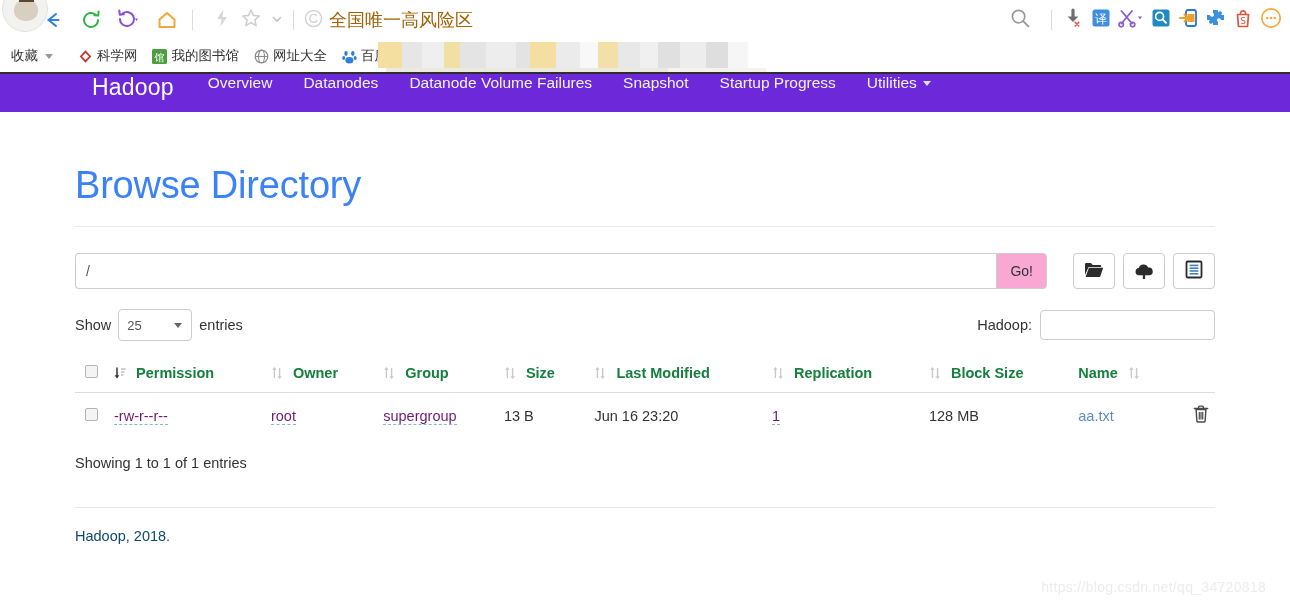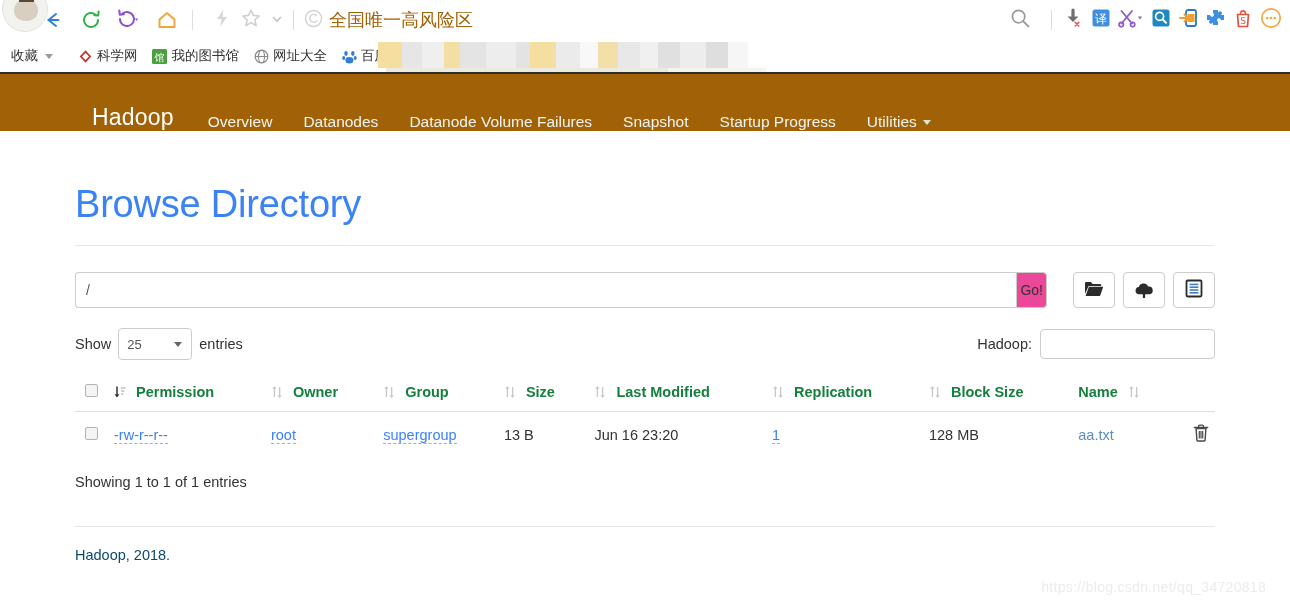--- a/index.html
+++ b/index.html
@@ -117,24 +117,24 @@
     left: 378px; top: 2px;
     width: 390px; height: 40px;
   }
   .mosaic i {
     position: absolute;
     display: block;
   }
 
   
   .hadoop-nav {
-    height: 59px;
-    background: #a16207;
+    height: 40px;
+    background: #6d28d9;
     display: flex;
-    align-items: flex-end;
+    align-items: flex-start;
     padding-left: 92px;
     border-top: 2px solid #2e2e2e;
     position: relative;
     z-index: 2;
   }
   .brand {
     color: #ffffff;
     font-size: 23px;
     letter-spacing: 0.2px;
     margin-right: 34px;
@@ -203,22 +203,22 @@
     font-size: 14px;
     color: #555;
     background: #fff;
     outline: none;
     font-family: "Liberation Sans", sans-serif;
   }
   .go-btn {
     height: 36px;
     border: 1px solid #cccccc;
     border-radius: 0 4px 4px 0;
-    background: #ec4899;
-    padding: 0 3px;
+    background: #f9a8d4;
+    padding: 0 13px;
     font-size: 14px;
     color: #333;
     cursor: pointer;
     font-family: "Liberation Sans", sans-serif;
   }
   .btn-group { display: flex; gap: 8px; margin-left: 26px; }
   .icon-btn {
     width: 42px; height: 36px;
     border: 1px solid #cccccc;
     border-radius: 4px;
@@ -303,21 +303,21 @@
   .sort-ico { margin-left: 10px; display: inline-flex; flex: none; }
   .th-cb { width: 30px; padding-left: 10px !important; }
   .cb {
     width: 13px; height: 13px;
     border: 1px solid #b4b4b4;
     border-radius: 2px;
     background: #f4f4f4;
     display: inline-block;
   }
   .dashed-link {
-    color: #3b82f6;
+    color: #701a75;
     border-bottom: 1px dashed #8ab2d4;
     text-decoration: none;
     cursor: pointer;
     text-align: right;
   }
   .blue-link { color: #5b8ebd; text-decoration: none; cursor: pointer; }
   .trash {
     display: inline-flex; cursor: pointer;
   }
 

